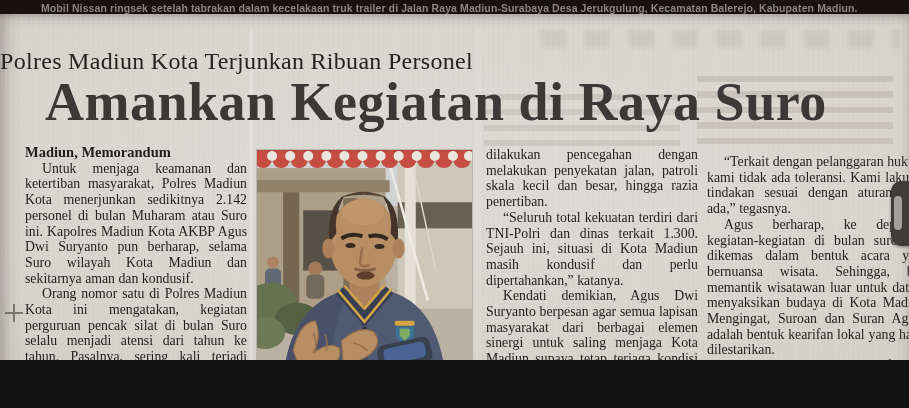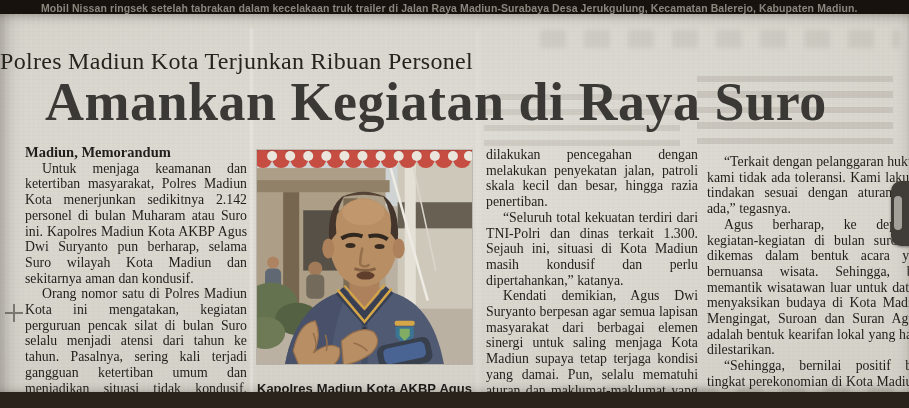--- a/index.html
+++ b/index.html
@@ -1,17 +1,17 @@
 <!DOCTYPE html>
 <html><head>
 <meta charset="utf-8">
 <style>
   html,body{margin:0;padding:0;background:#111;}
   .screen{
-    position:relative;width:909px;height:408px;overflow:hidden;
+    position:relative;width:909px;height:360px;overflow:hidden;
     background:#17120e;
     font-family:"Liberation Serif", serif;
   }
   
   .topbar{
     position:absolute;left:0;top:0;width:909px;height:14px;
     background:#17120e;overflow:hidden;
   }
   .topbar span{
     position:absolute;left:41px;top:2px;white-space:nowrap;

